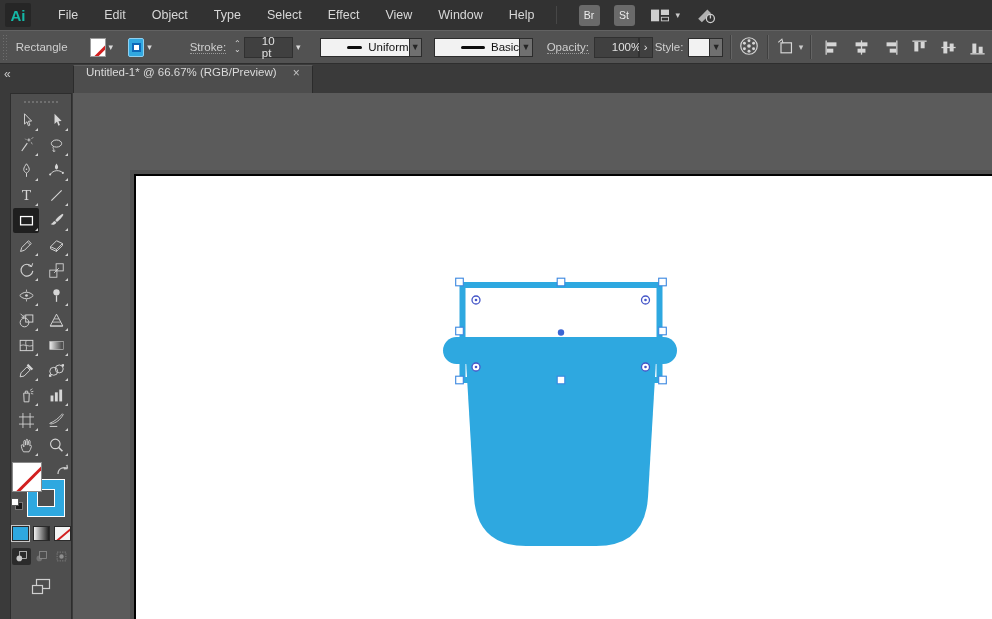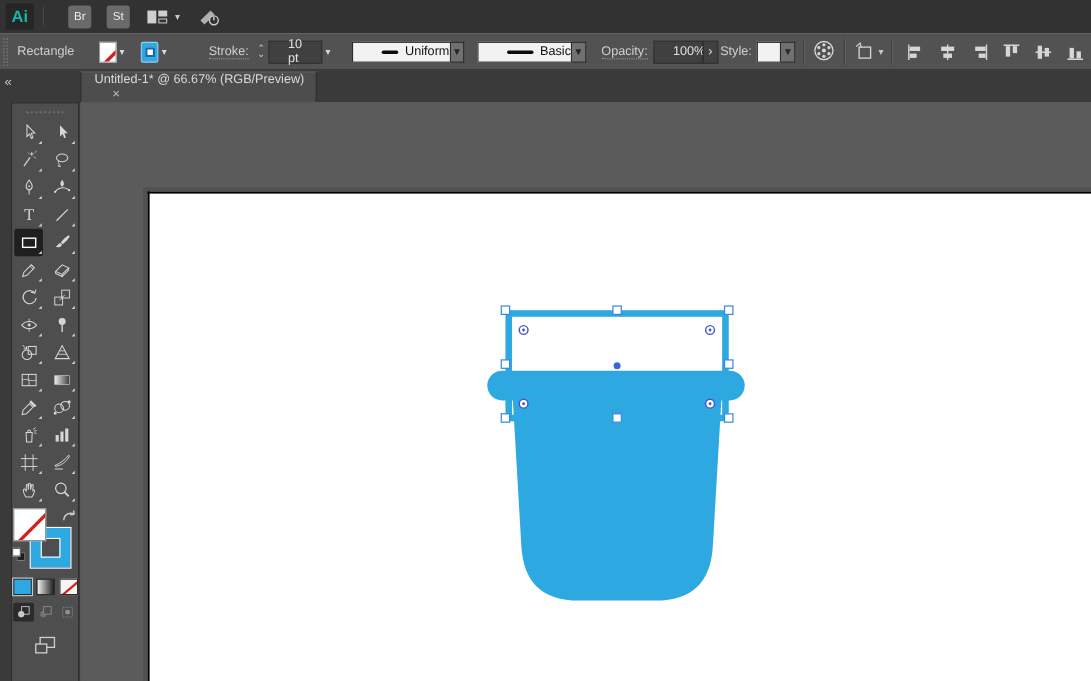--- a/index.html
+++ b/index.html
@@ -115,35 +115,46 @@
     color:#C9C9C9; border-radius:2px; }
   .dmode.selected { background:#2B2B2B; }
   .dmode.dim { color:#8f8f8f; }
   .screenmode { display:flex; justify-content:center; margin-top:12px; color:#CFCFCF; }
   
   .docarea { flex:1; display:flex; flex-direction:column; position:relative; }
   .tabstrip { height:29px; background:#3A3A3A; display:flex; align-items:flex-end; }
   .tab { height:28px; background:#4D4D4D; border-right:1px solid #2B2B2B;
     border-left:1px solid #2B2B2B; border-top:1px solid #5e5e5e;
     display:flex; align-items:flex-start; padding:0 10px 0 12px;
-    color:#DADADA; font-size:11.5px;flex-direction:column; }
+    color:#DADADA; font-size:11.5px; }
   .tab-close { margin-left:14px; color:#C3C3C3; font-size:12px; padding:0 2px; }
   .canvas { position:relative; flex:1; background:#5B5B5B; overflow:hidden; }
   .artboard { position:absolute; left:61px; top:81px; width:870px; height:460px;
     background:#FFFFFF; border-left:2px solid #000; border-top:2px solid #000;
     box-shadow:-4px -4px 0 #515151; }
   .artwork { position:absolute; left:0; top:0; }
 </style>
 </head>
 <body>
 
 <div id="app">
 
   <header class="menubar">
     <div class="ai-logo">Ai</div>
+    <nav class="menus" id="menu-items">
+        <div class="menu-item">File</div>
+        <div class="menu-item">Edit</div>
+        <div class="menu-item">Object</div>
+        <div class="menu-item">Type</div>
+        <div class="menu-item">Select</div>
+        <div class="menu-item">Effect</div>
+        <div class="menu-item">View</div>
+        <div class="menu-item">Window</div>
+        <div class="menu-item">Help</div>
+      </nav>
     <div class="mb-sep"></div>
     <div class="badge">Br</div>
     <div class="badge">St</div>
     <div class="mb-icon">
       <span id="icon-arrange">
           <svg width="22" height="18" viewBox="0 0 24 20">
             <rect x="2" y="4" width="9" height="13" fill="currentColor"></rect>
             <rect x="13" y="4" width="9" height="6" fill="currentColor"></rect>
             <rect x="13.5" y="12.5" width="8" height="4" fill="none" stroke="currentColor"></rect>
           </svg>

